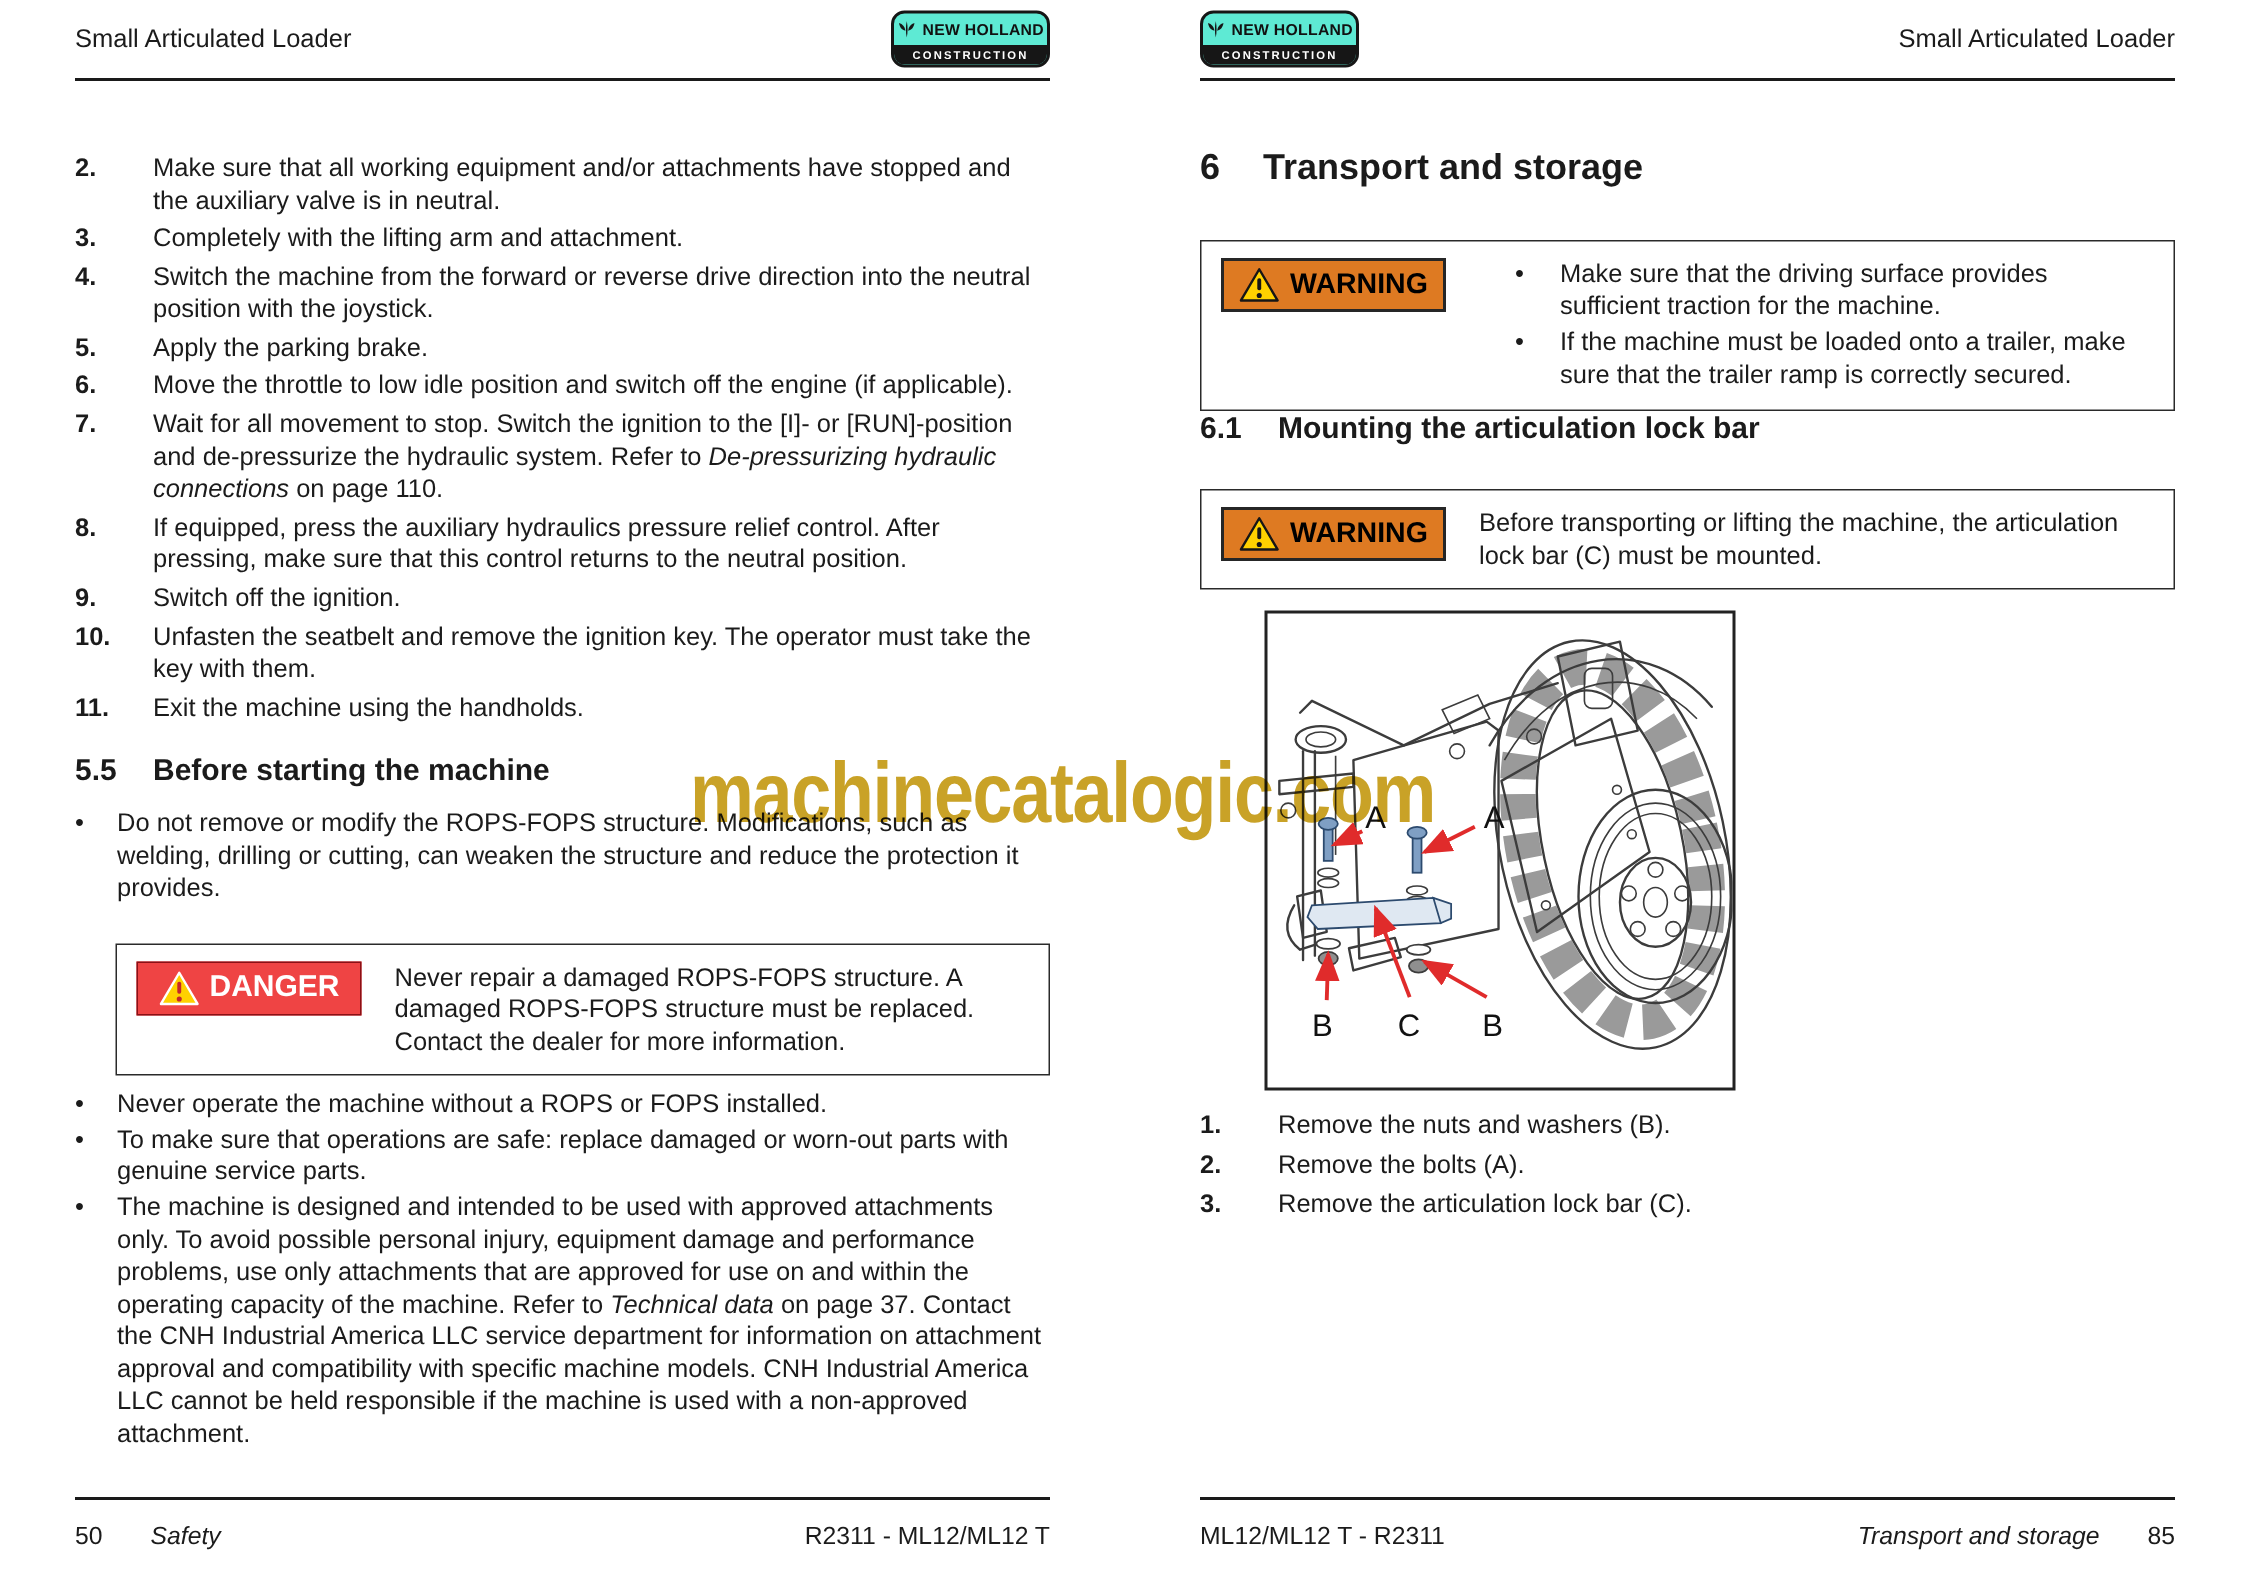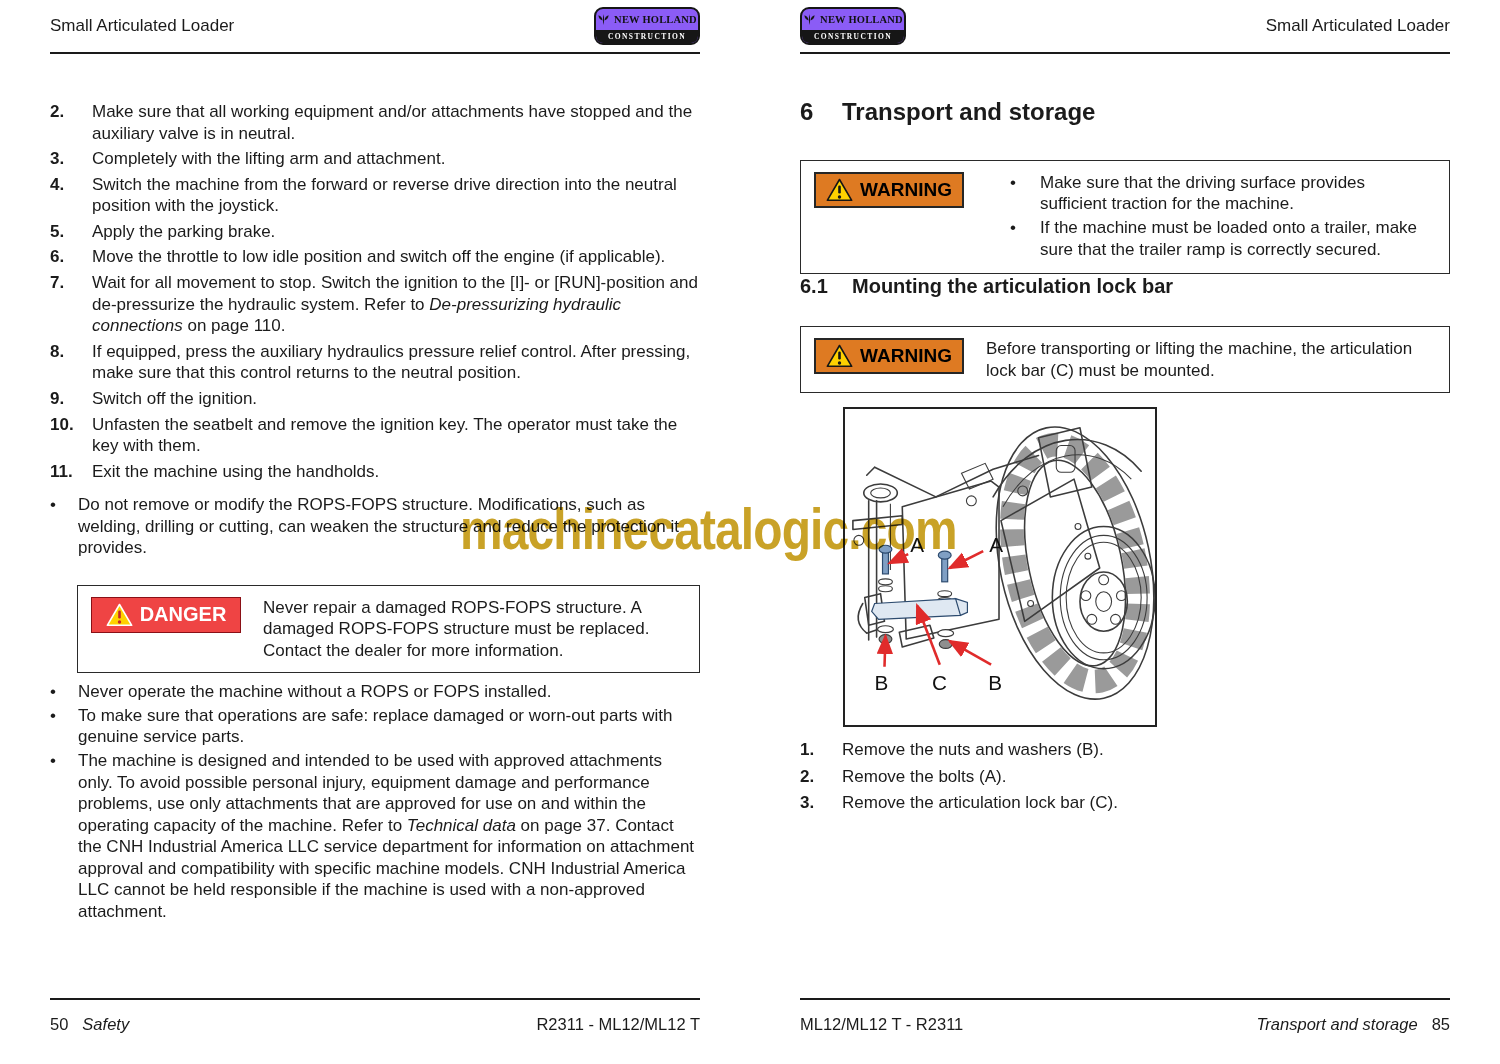--- a/index.html
+++ b/index.html
@@ -17,33 +17,33 @@
 
   .page-header{
     height:52px;border-bottom:2.5px solid #1a1a1a;
     display:flex;align-items:center;justify-content:space-between;
   }
   .header-title{font-size:17px;}
 
   
   .nh-logo{
     width:106px;height:38px;border:2px solid #161616;border-radius:9px;
-    overflow:hidden;background:#8b5cf6;box-sizing:border-box;flex:0 0 auto;font-family:Liberation Serif, serif;
+    overflow:hidden;background:#5eead4;box-sizing:border-box;flex:0 0 auto;
   }
   .nh-top{height:21px;display:flex;align-items:center;justify-content:center;gap:4px;}
   .nh-name{font-size:10.5px;font-weight:bold;letter-spacing:.2px;color:#111;white-space:nowrap;}
   .nh-bottom{height:13px;background:#161616;display:flex;align-items:center;justify-content:center;}
   .nh-division{font-size:7.5px;font-weight:bold;color:#fff;letter-spacing:1.4px;white-space:nowrap;}
   .it{font-style:italic;}
 
   
   .num-list{margin-top:47px;}
   .num-list .row{display:flex;margin-bottom:4px;}
   .num-list .num{flex:0 0 42px;font-weight:bold;font-size:17px;line-height:1.27;}
-  .num-list .txt{flex:1;font-size:17px;line-height:1.27;}
+  .num-list .txt{flex:1;font-size:17px;line-height:1.27;margin-left:10px;}
 
   .bullet-list .row{display:flex;margin-bottom:2px;}
   .bullet-list .dot{flex:0 0 28px;font-size:17px;line-height:1.27;}
   .bullet-list .txt{flex:1;font-size:17px;line-height:1.27;}
 
   .section-head{display:flex;font-weight:bold;font-size:20px;line-height:1.2;}
   .section-head .num{flex:0 0 52px;}
   .chapter-head{display:flex;font-weight:bold;font-size:24px;line-height:1.2;margin-top:44px;}
   .chapter-head .num{flex:0 0 42px;}
 
@@ -86,21 +86,21 @@
   #steps{margin-top:12px;}
   #steps .row{margin-bottom:5px;}
 
   
   .page-footer{
     position:absolute;left:0;right:0;top:998px;
     border-top:2.5px solid #1a1a1a;padding-top:15px;
     display:flex;justify-content:space-between;align-items:baseline;
     font-size:16.5px;
   }
-  .footer-group{display:flex;gap:14px;align-items:baseline;}
+  .footer-group{display:flex;gap:32px;align-items:baseline;}
 
   
   .watermark{
     position:absolute;left:460px;top:496px;z-index:60;
     font-size:57px;font-weight:bold;letter-spacing:-1px;
     color:#c9a227;mix-blend-mode:multiply;
     transform:scaleX(0.84);transform-origin:left top;
     white-space:nowrap;pointer-events:none;
   }
 
@@ -179,20 +179,24 @@
         <span class="txt"><span>Unfasten the seatbelt and remove the ignition key. The operator must take the key with them.</span></span>
       </div>
 
       <div class="row">
         <span class="num">11.</span>
         <span class="txt"><span>Exit the machine using the handholds.</span></span>
       </div>
 
   </div>
 
+  <div class="section-head" id="sec55">
+    <span class="num">5.5</span>
+    <span>Before starting the machine</span>
+  </div>
 
   <div class="bullet-list" id="intro-bullets">
 
       <div class="row">
         <span class="dot">•</span>
         <span class="txt"><span>Do not remove or modify the ROPS-FOPS structure. Modifications, such as welding, drilling or cutting, can weaken the structure and reduce the protection it provides.</span></span>
       </div>
 
   </div>
 

